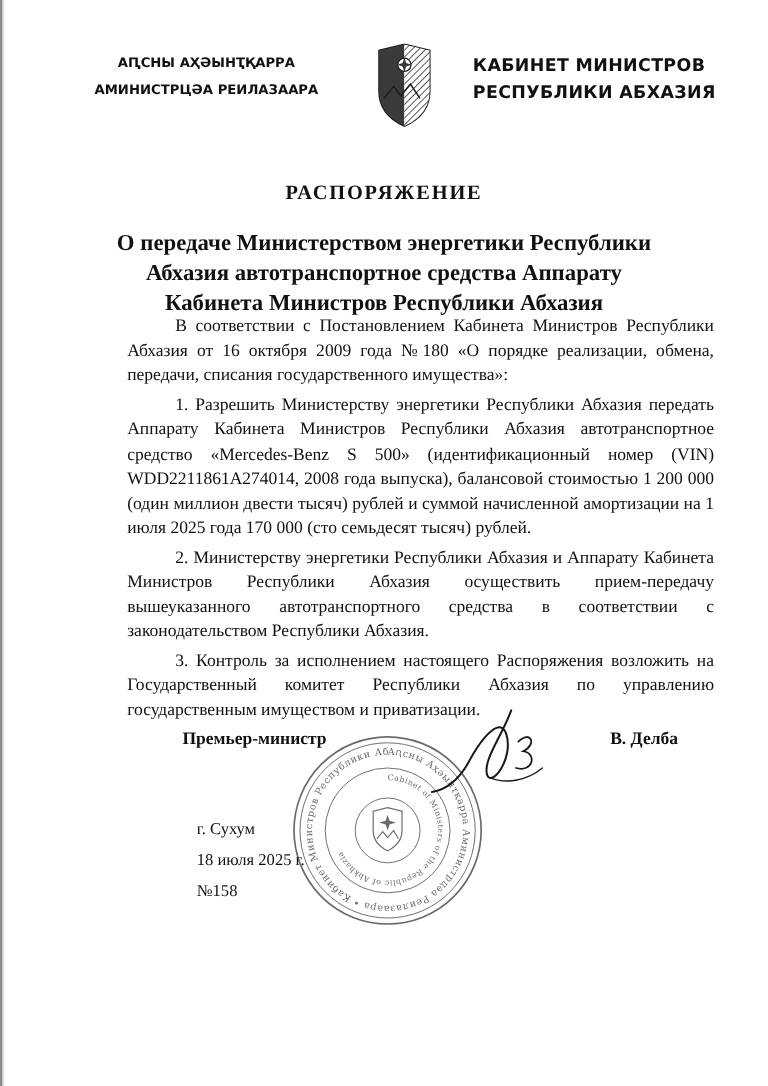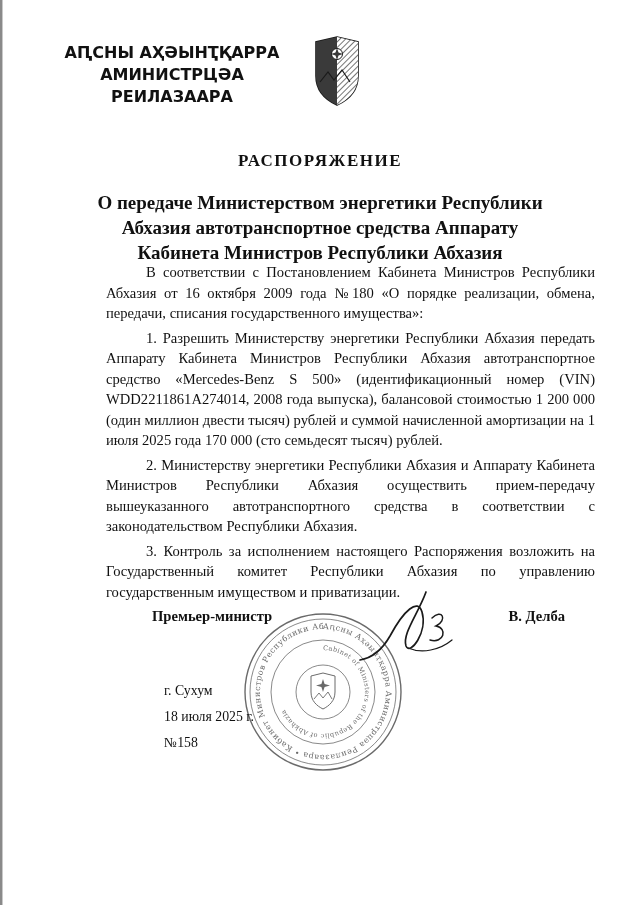--- a/index.html
+++ b/index.html
@@ -2,21 +2,21 @@
 <html><head>
 <meta charset="utf-8">
 <style>
   html,body{margin:0;padding:0;}
   body{width:640px;height:905px;background:#ffffff;color:#111;font-family:"Liberation Serif",serif;}
   .page{position:relative;width:640px;height:905px;background:#fff;overflow:hidden;}
   .scan-edge{position:absolute;left:0;top:0;width:2px;height:905px;background:#8a8a8a;}
   .scan-edge2{position:absolute;left:2px;top:0;width:1px;height:905px;background:#c9c9c9;}
 
   .header-left{position:absolute;left:58px;top:42px;width:228px;text-align:center;
-    font-family:"DejaVu Sans","Liberation Sans",sans-serif;font-weight:700;font-size:16px;line-height:22px;}
+    font-family:"DejaVu Sans","Liberation Sans",sans-serif;font-weight:700;font-size:11px;line-height:22px;}
   .header-right{position:absolute;left:394px;top:44px;width:210px;text-align:left;
     font-family:"DejaVu Sans","Liberation Sans",sans-serif;font-weight:700;font-size:14.5px;line-height:23px;letter-spacing:.3px;}
   .emblem{position:absolute;left:314px;top:36px;}
 
   .doc-title{position:absolute;top:151px;left:0;width:100%;text-align:center;
     font-weight:700;font-size:17px;letter-spacing:1.5px;}
   .doc-subject{position:absolute;top:190px;left:0;width:100%;text-align:center;
     font-weight:700;font-size:19px;line-height:25px;}
 
   .body-text{position:absolute;left:106px;top:262px;width:489px;
@@ -55,20 +55,24 @@
       </pattern>
     </defs>
     <path d="M23 1 L44 6 V40 C44 55 34 64 23 69 C12 64 2 55 2 40 V6 Z" fill="#ffffff" stroke="#1a1a1a" stroke-width="1.6"></path>
     <path d="M23 1 L2 6 V40 C2 55 12 64 23 69 Z" fill="#3a3a3a"></path>
     <path d="M23 1 L44 6 V40 C44 55 34 64 23 69 Z" fill="url(#hatch)"></path>
     <circle cx="23" cy="18" r="5.5" fill="#ffffff" stroke="#1a1a1a" stroke-width="1"></circle>
     <path d="M23 12 L24.5 16.5 L29 18 L24.5 19.5 L23 24 L21.5 19.5 L17 18 L21.5 16.5 Z" fill="#3a3a3a"></path>
     <path d="M6 46 L14 36 L20 44 L28 34 L36 46" fill="none" stroke="#1a1a1a" stroke-width="1.2"></path>
   </svg>
 
+  <div class="header-right">
+    <div>КАБИНЕТ МИНИСТРОВ</div>
+    <div>РЕСПУБЛИКИ АБХАЗИЯ</div>
+  </div>
 
   <div class="doc-title">РАСПОРЯЖЕНИЕ</div>
 
   <div class="doc-subject">
     <div>О передаче Министерством энергетики Республики</div>
     <div>Абхазия автотранспортное средства Аппарату</div>
     <div>Кабинета Министров Республики Абхазия</div>
   </div>
 
   <div class="body-text">

